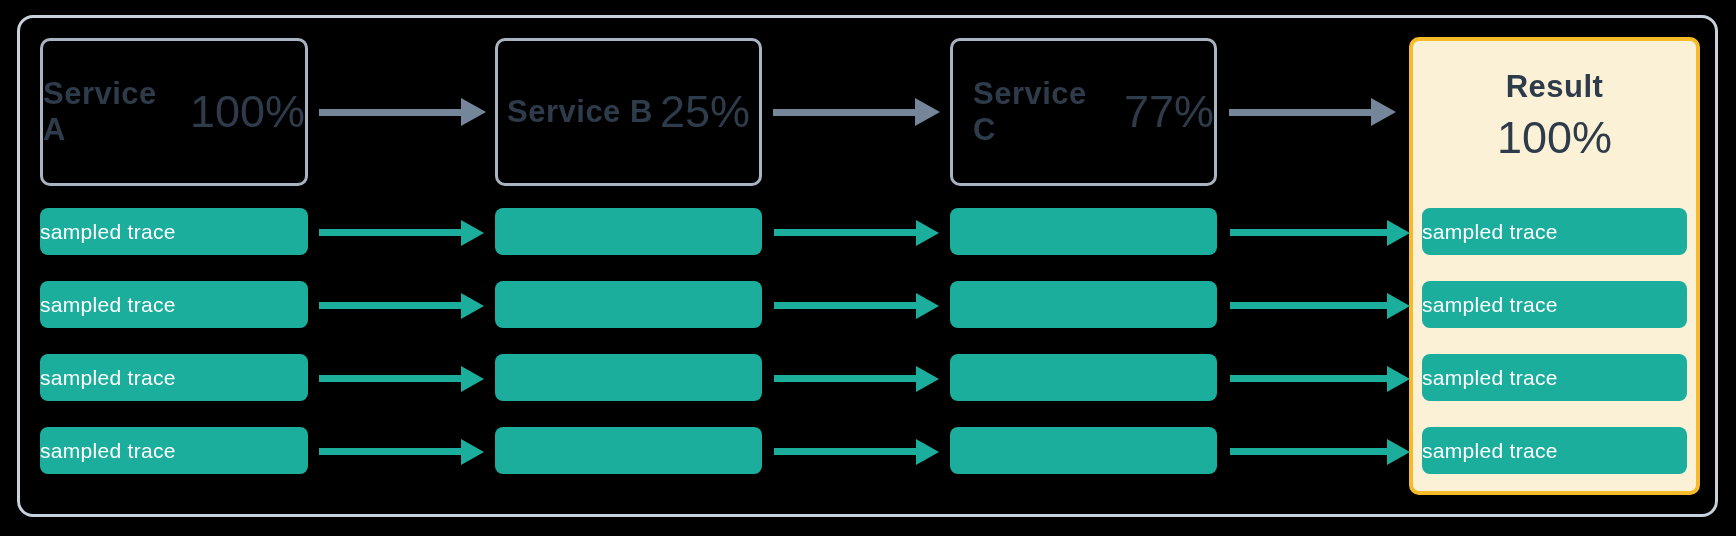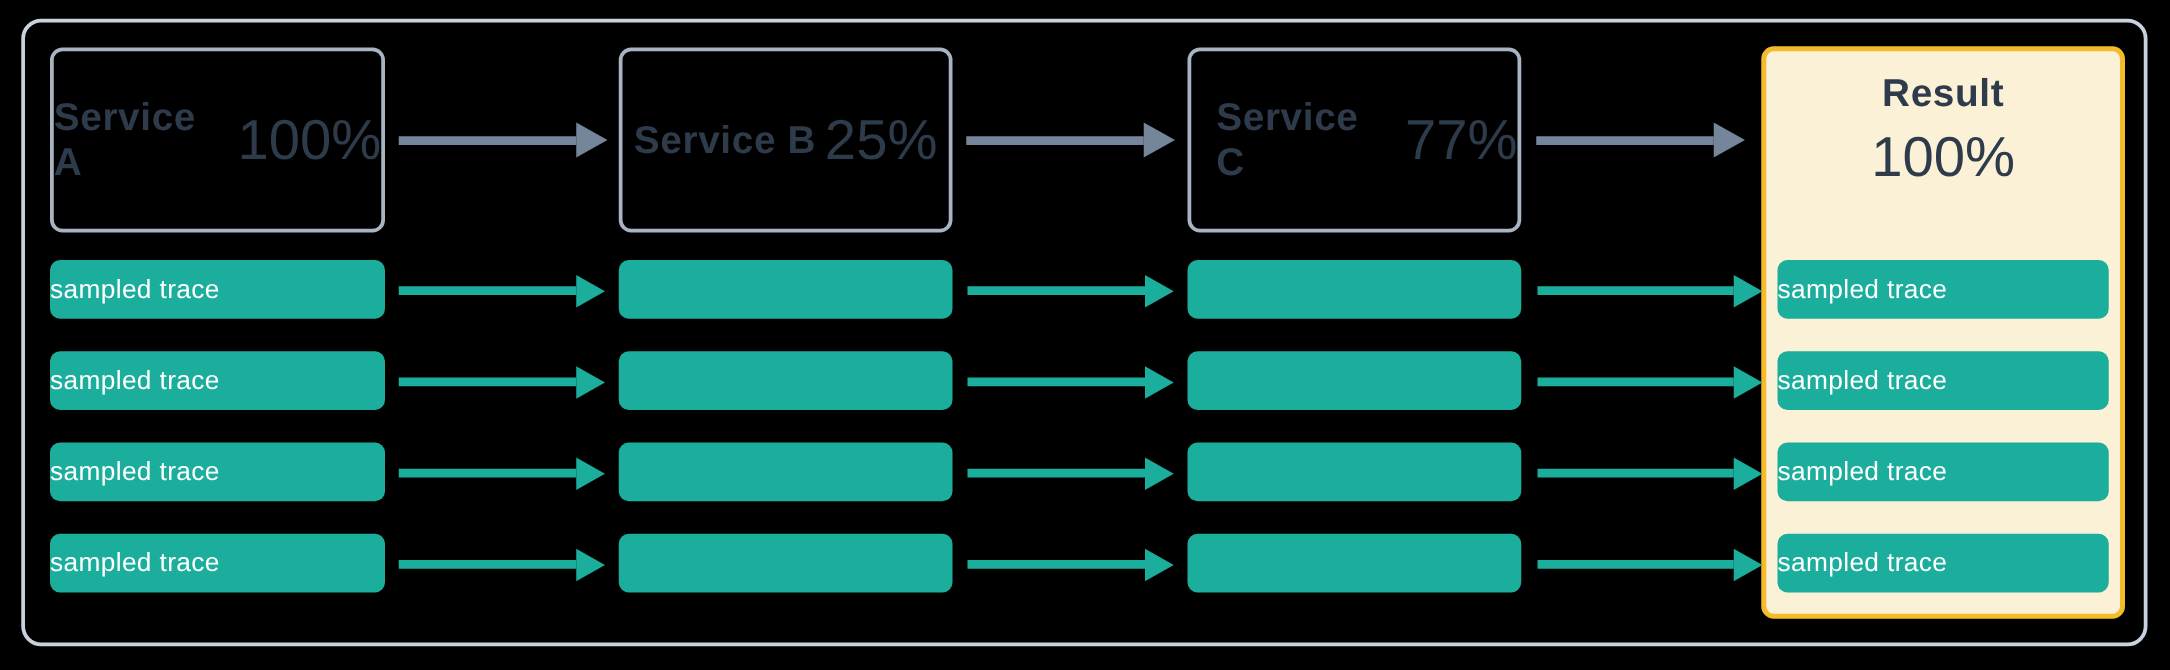--- a/index.html
+++ b/index.html
@@ -37,21 +37,21 @@
 
   .node-a{left:40px;width:268px;}
   .node-b{left:495px;width:267px;}
   .node-c{left:950px;width:267px;padding-left:20px;}
 
   .result{
     position:absolute;left:1409px;top:37px;width:291px;height:458px;
     border:4px solid var(--result-border);border-radius:10px;
     background:var(--result-bg);
     display:flex;flex-direction:column;align-items:center;
-    padding-top:16px;gap:7px;
+    padding-top:28px;gap:7px;
   }
 
   .bar{
     position:absolute;height:47px;background:var(--teal);border-radius:8px;
     display:flex;align-items:center;justify-content:flex-start;
     color:var(--trace-text);font-size:21px;font-weight:500;letter-spacing:.3px;
   }
   .row1{top:208px;} .row2{top:281px;} .row3{top:354px;} .row4{top:427px;}
   .colA{left:40px;width:268px;}
   .colB{left:495px;width:267px;}

